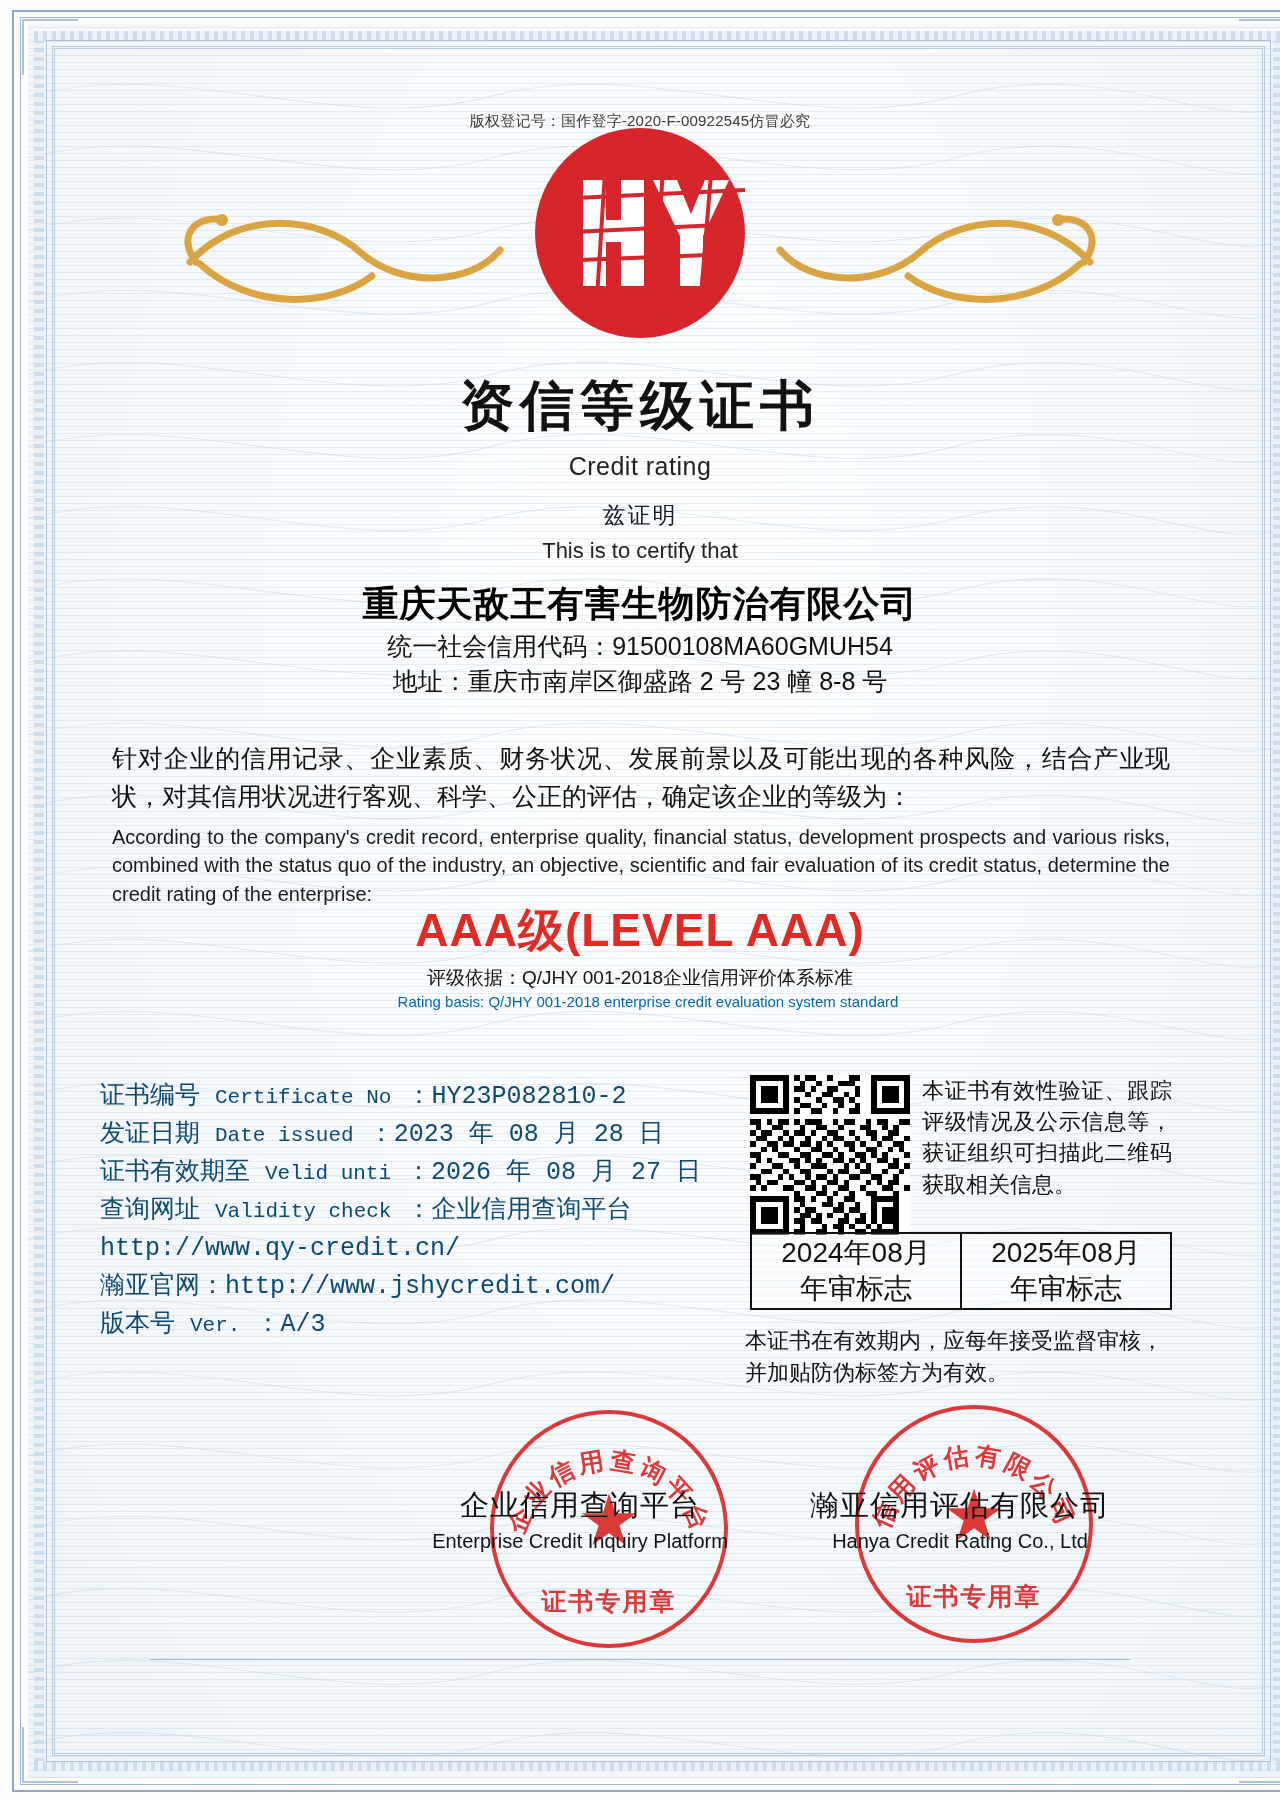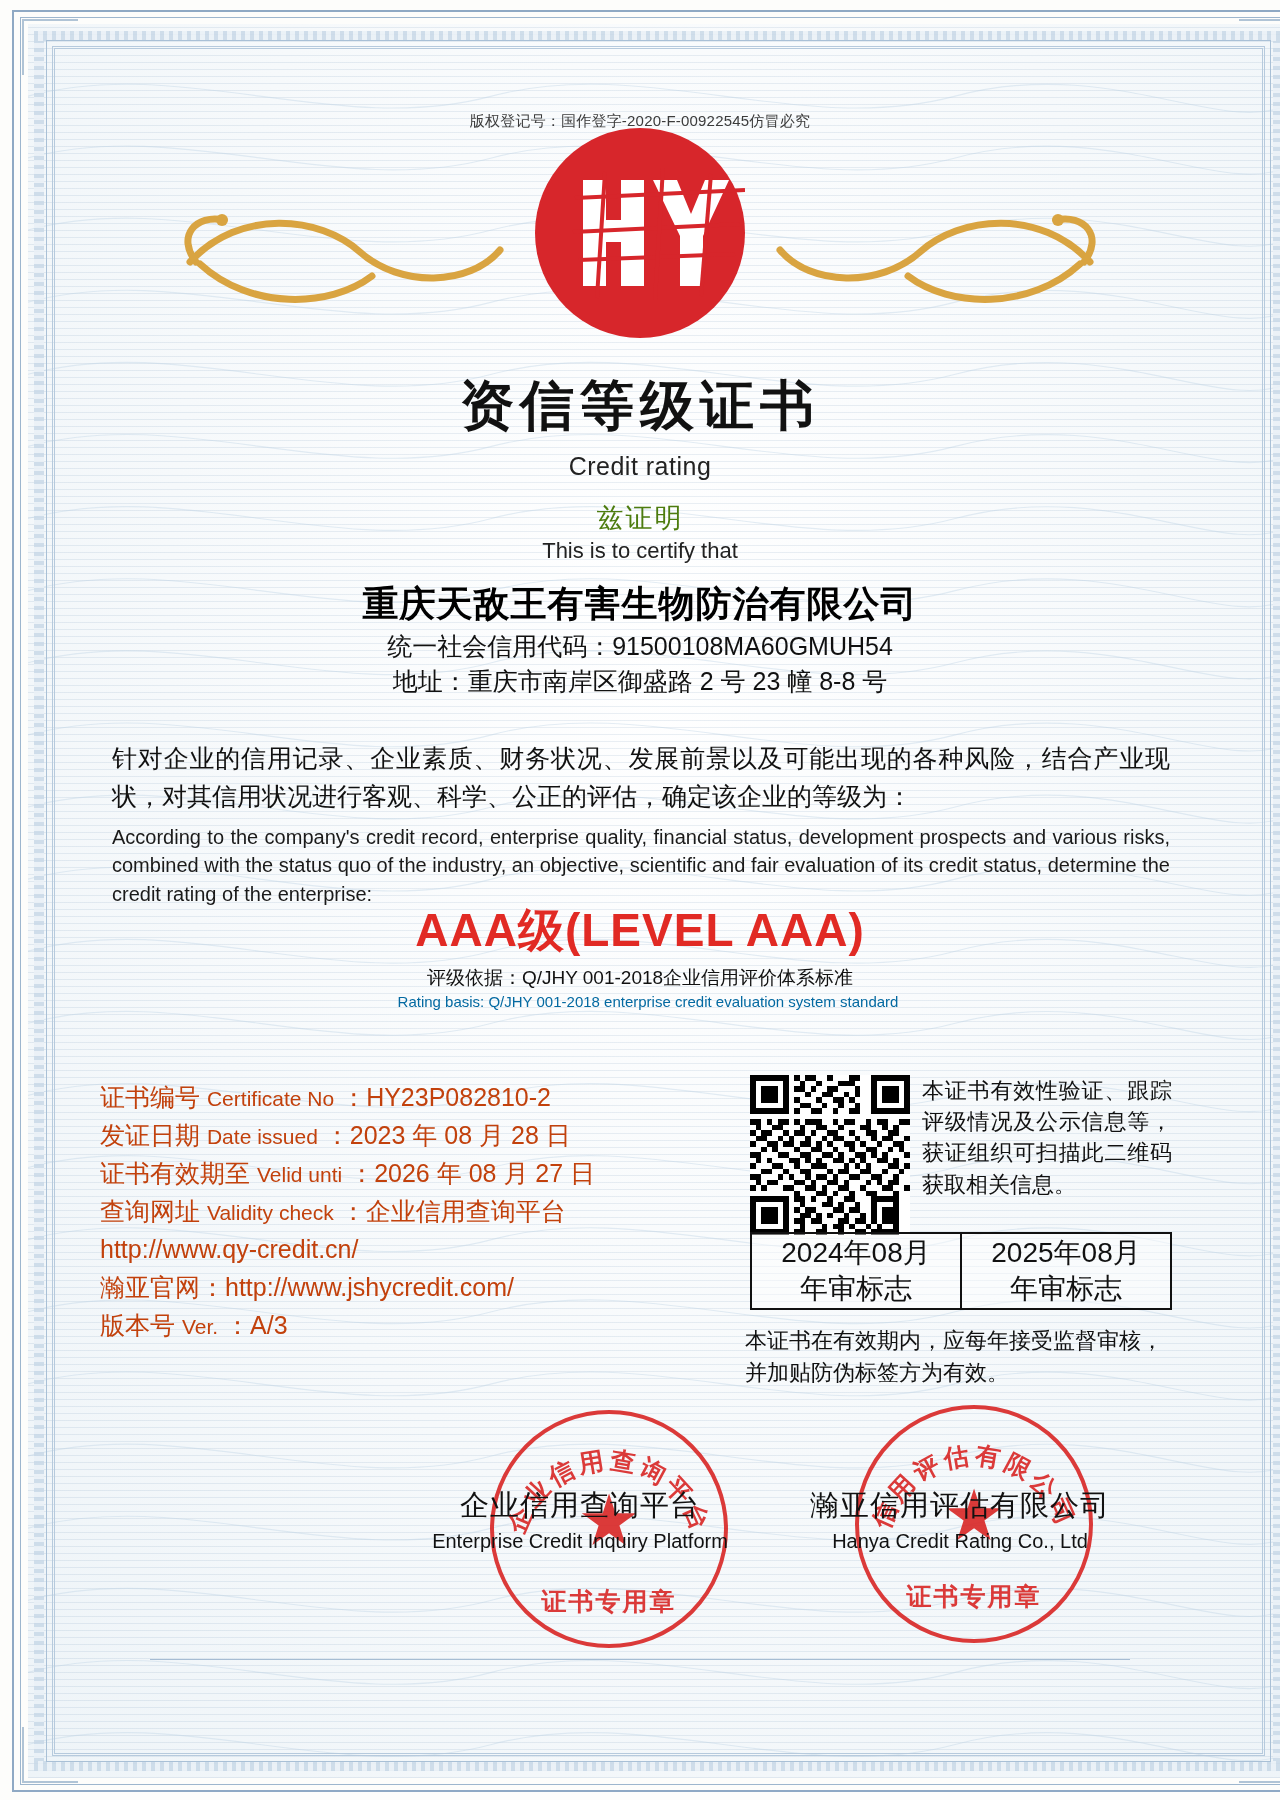--- a/index.html
+++ b/index.html
@@ -95,21 +95,21 @@
   .title-cn{
     position:absolute;top:370px;left:0;width:1280px;text-align:center;
     font-size:54px;font-weight:bold;color:#111;letter-spacing:6px;
   }
   .title-en{
     position:absolute;top:452px;left:0;width:1280px;text-align:center;
     font-size:25px;color:#222;letter-spacing:.5px;
   }
   .certify-cn{
     position:absolute;top:500px;left:0;width:1280px;text-align:center;
-    font-size:27px;color:#4d7c0f;letter-spacing:2px;
+    font-size:23px;color:#0f172a;letter-spacing:2px;
   }
   .certify-en{
     position:absolute;top:538px;left:0;width:1280px;text-align:center;
     font-size:22px;color:#222;
   }
   .company{
     position:absolute;top:580px;left:0;width:1280px;text-align:center;
     font-size:36px;font-weight:bold;color:#000;letter-spacing:1px;
   }
   .credit-code{
@@ -141,21 +141,21 @@
     font-size:19px;color:#111;
   }
   .basis-en{
     position:absolute;top:993px;left:8px;width:1280px;text-align:center;
     font-size:15px;color:#0369a1;
   }
 
   
   .info{
     position:absolute;left:100px;top:1078px;width:640px;
-    font-size:25px;color:#c2410c;line-height:1.52;
+    font-size:25px;color:#0c4a6e;line-height:1.52;font-family:Liberation Mono, monospace;
   }
   .info .row{white-space:nowrap;}
   .info .lbl-en{font-size:21px;}
   .info .url{font-size:25px;}
 
   
   .qr{
     position:absolute;left:750px;top:1075px;width:160px;height:160px;
     background:#fff;
   }

